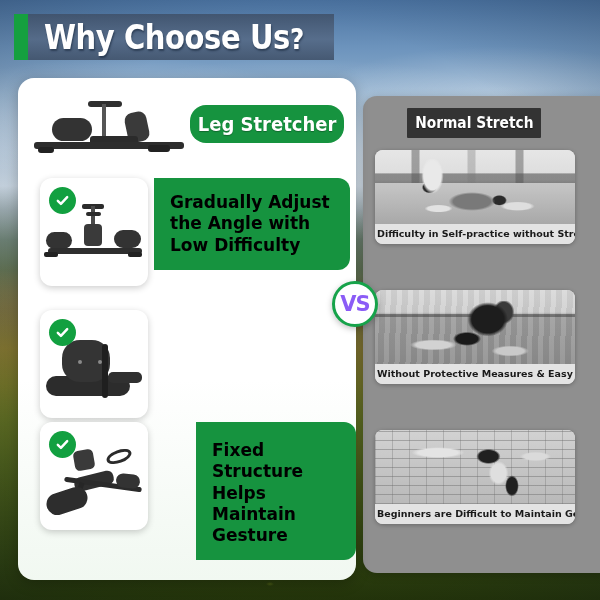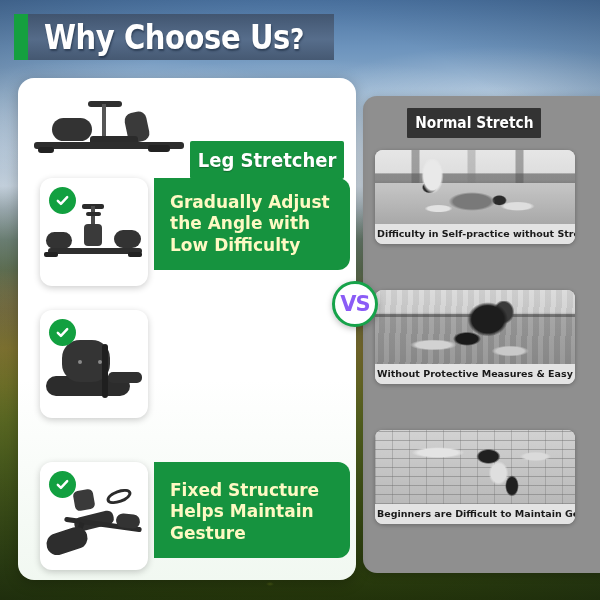--- a/index.html
+++ b/index.html
@@ -268,25 +268,24 @@
   #hero-product {
     position: absolute;
     left: 12px; top: 10px;
     width: 160px; height: 62px;
   }
   #leg-stretcher-badge {
     position: absolute;
     left: 172px; top: 19px;
     width: 154px; height: 38px;
     background: #16933f;
-    border-radius: 2px;
+    border-radius: 16px;
     display: flex;
     align-items: center;
     justify-content: center;
-    margin-top: 36px;
   }
   #leg-stretcher-label {
     color: #ffffff;
     font-size: 20px;
     font-weight: bold;
     transform: scaleX(.9);
     white-space: nowrap;
     font-family: "DejaVu Sans", sans-serif;
     text-shadow: 0 1px 1px rgba(0,0,0,.28);
   }
@@ -319,21 +318,21 @@
     display: flex;
     align-items: center;
     justify-content: center;
     z-index: 3;
   }
   .check-badge svg { display: block; }
   .feature-text {
     margin-left: 6px;
     background: #16933f;
     border-radius: 0 12px 12px 0;
-    color: #fef9c3;
+    color: #000000;
     font-size: 17px;
     font-weight: bold;
     line-height: 1.25;
     padding: 14px 12px 14px 16px;
     width: 196px;
     font-family: "DejaVu Sans", sans-serif;
   }
   .feature-text.tall { padding-top: 18px; }
 
   
@@ -488,21 +487,21 @@
       </div>
       <div class="prod t2-base"></div>
       <div class="prod t2-pillow"></div>
       <div class="prod t2-dot1"></div>
       <div class="prod t2-dot2"></div>
       <div class="prod t2-arm"></div>
       <div class="prod t2-rod"></div>
     </div>
   </div>
 
-  <div class="feature-row" style="top:384px;">
+  <div class="feature-row" style="top:344px;gap:42px;">
     <div class="feature-thumb">
       <div class="check-badge">
         <svg width="15" height="15" viewBox="0 0 16 16" aria-hidden="true">
           <path d="M3 8.4 L6.3 11.6 L13 4.4" stroke="#ffffff" stroke-width="2.6" fill="none" stroke-linecap="round" stroke-linejoin="round"></path>
         </svg>
       </div>
       <div class="prod t3-back"></div>
       <div class="prod t3-wheel"></div>
       <div class="prod t3-seat"></div>
       <div class="prod t3-rail"></div>

